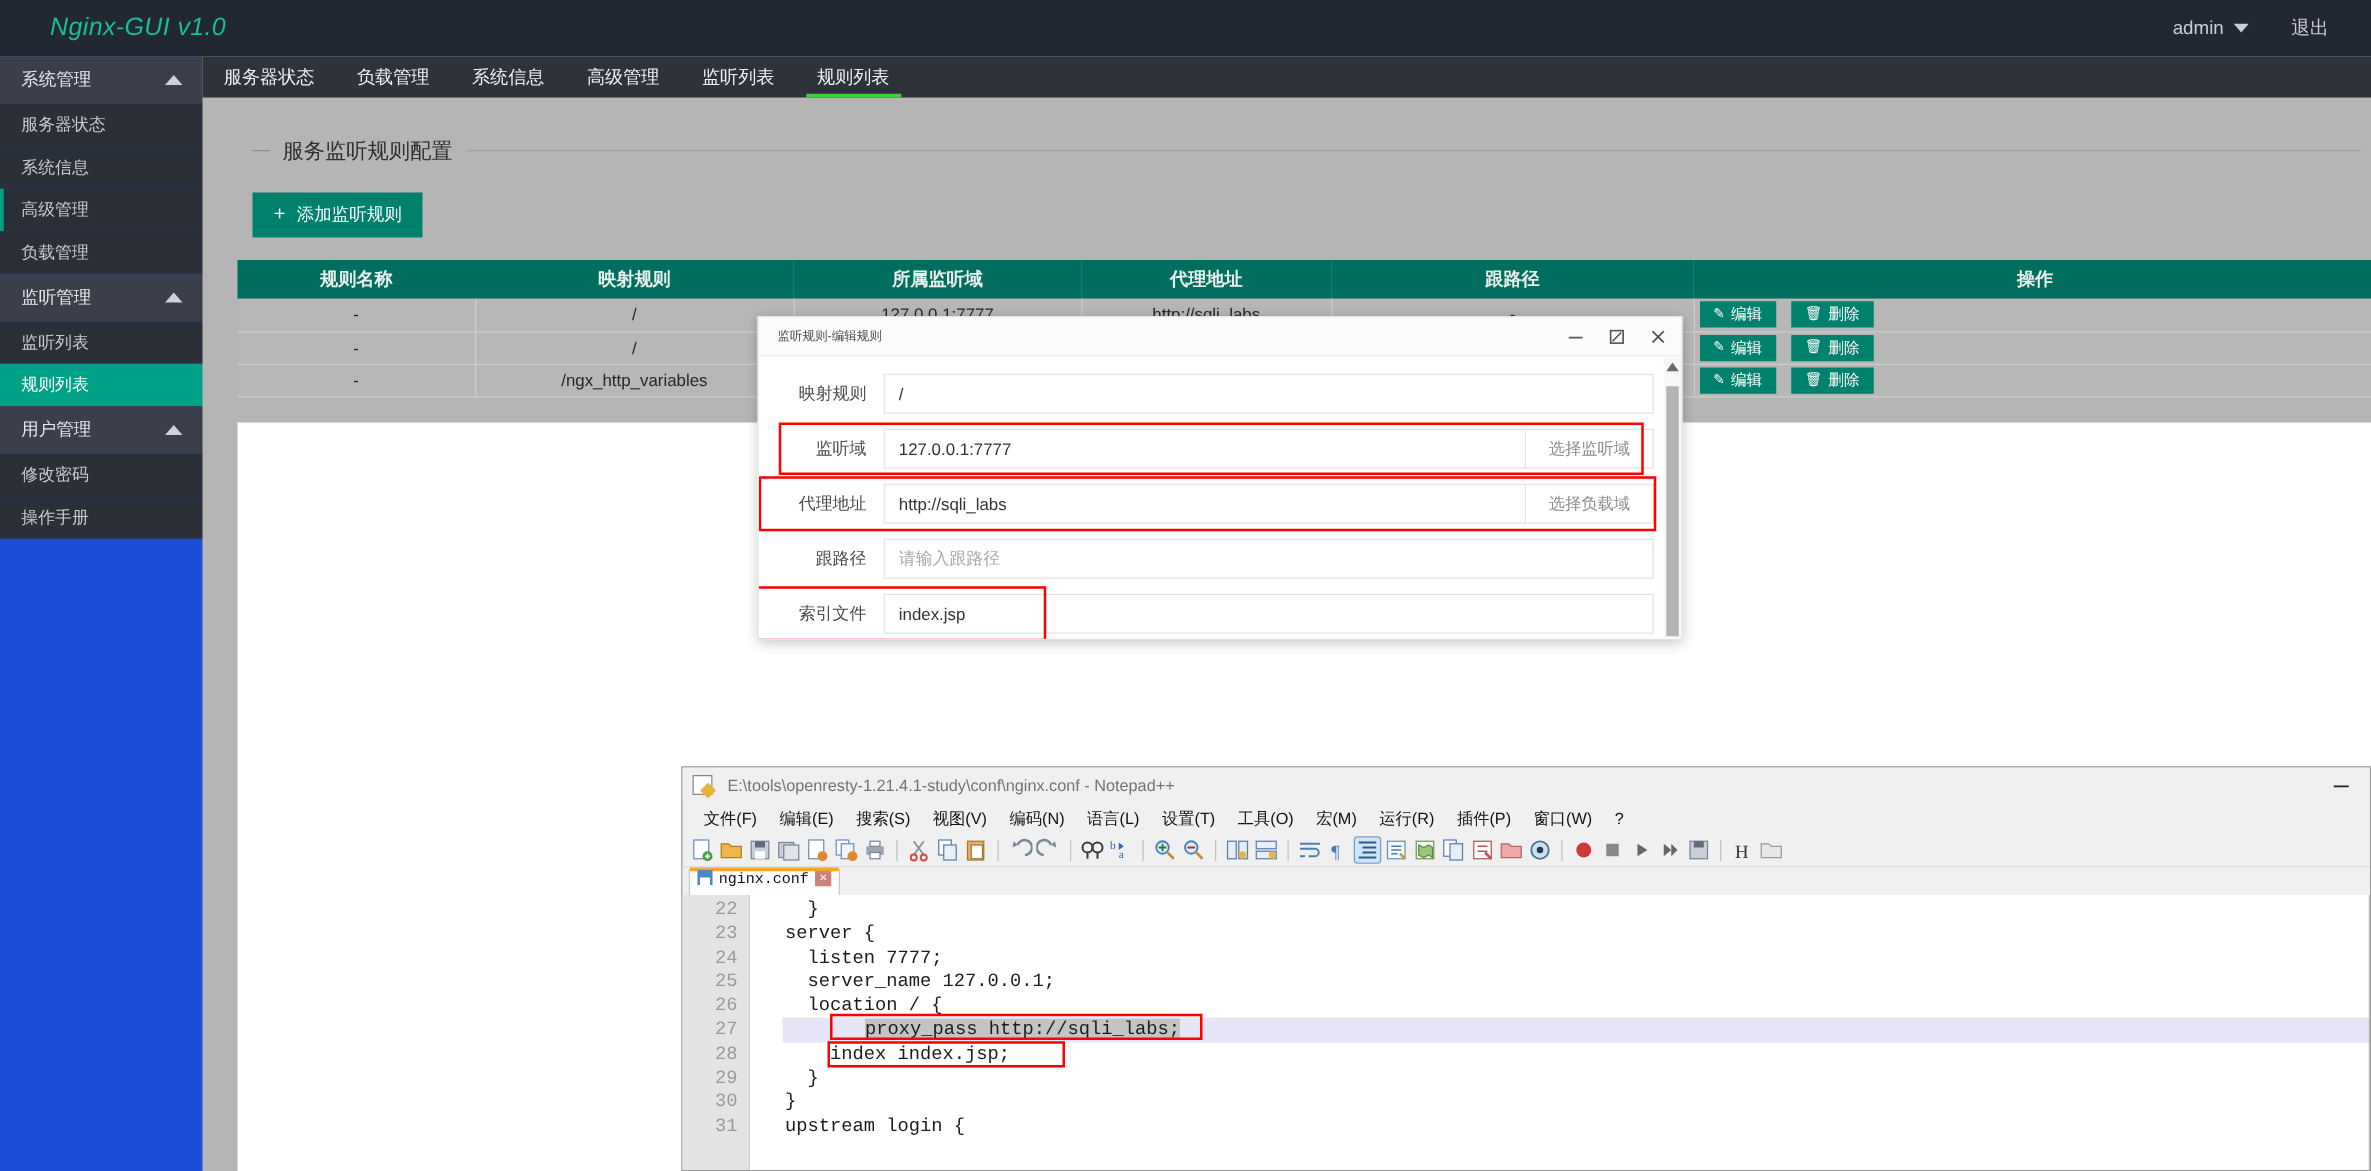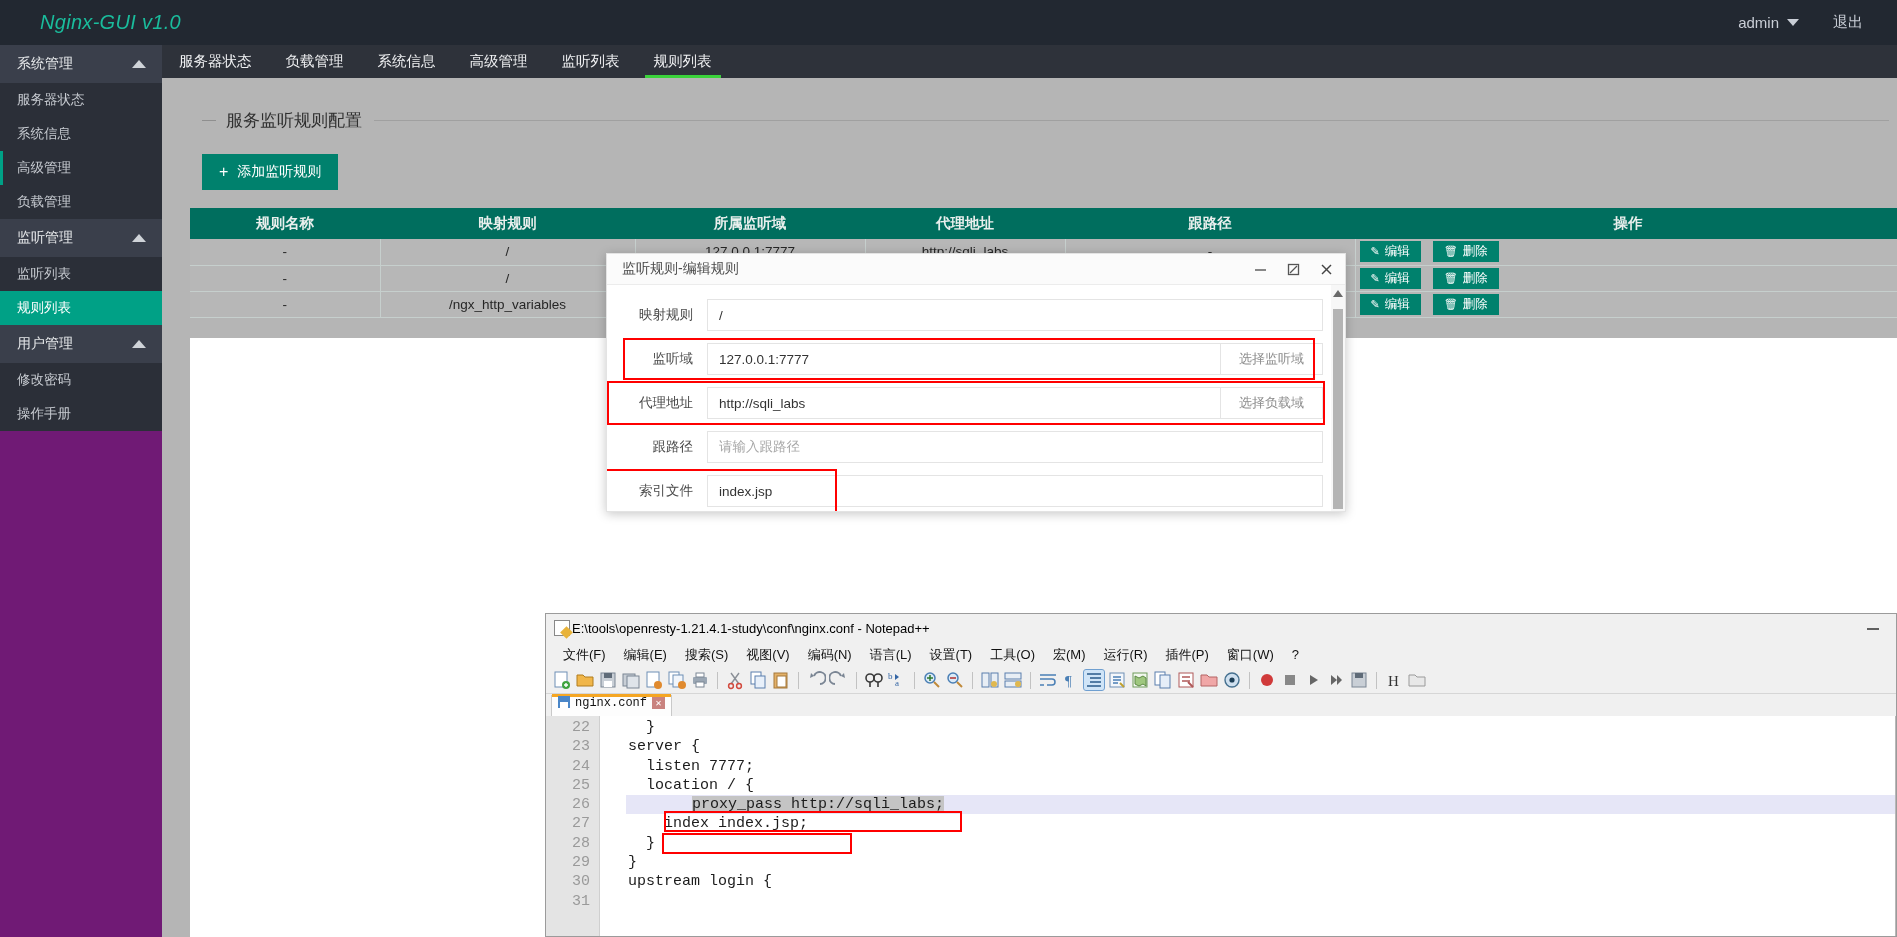--- a/index.html
+++ b/index.html
@@ -26,21 +26,21 @@
   .topbar-right .user { display: flex; align-items: center; gap: 8px; cursor: pointer; }
   .caret-down {
     width: 0; height: 0; border-left: 6px solid transparent;
     border-right: 6px solid transparent; border-top: 7px solid #c9ced6;
   }
   .logout { cursor: pointer; }
 
   
   .sidebar {
     position: absolute; left: 0; top: 45px; width: 164px; height: 892px;
-    background: #701a75;
+    background: #1d4ed8;
   }
   .menu-group {
     height: 38px; display: flex; align-items: center; justify-content: space-between;
     padding: 0 18px 0 17px; background: #3a3f4b; color: #e6e8ea; font-size: 14px;
     cursor: pointer;
   }
   .caret-up {
     width: 0; height: 0; border-left: 7px solid transparent;
     border-right: 7px solid transparent; border-bottom: 8px solid #cfd3d8;
   }
@@ -120,21 +120,21 @@
   
   .modal {
     position: absolute; left: 606px; top: 253px; width: 740px; height: 259px;
     background: #ffffff; box-shadow: 0 2px 10px rgba(0,0,0,.22);
     border: 1px solid #e3e3e3; overflow: hidden;
   }
   .modal-header {
     height: 31px; border-bottom: 1px solid #ececec; display: flex;
     align-items: center; padding: 0 10px 0 15px; background: #fbfbfb;
   }
-  .modal-title { font-size: 14px; color: #4b4b4b; }
+  .modal-title { font-size: 10px; color: #4b4b4b; }
   .modal-ctrls { margin-left: auto; display: flex; align-items: center; gap: 16px; }
   .mc { width: 17px; height: 17px; display: flex; align-items: center;
         justify-content: center; cursor: pointer; color: #5a5a5a; }
   .mc svg { display: block; }
   .modal-body { position: relative; height: 228px; padding-top: 14px; overflow: hidden; }
   .form-row {
     display: flex; align-items: center; margin: 0 22px 12px 22px; position: relative;
   }
   .form-label {
     width: 78px; text-align: right; font-size: 13.5px; color: #4a4a4a;
@@ -168,21 +168,21 @@
     background: #b4b4b4;
   }
 
   
   .npp {
     position: absolute; left: 545px; top: 613px; width: 1352px; height: 324px;
     background: #f0f0f0; border: 1px solid #9b9b9b; overflow: hidden;
   }
   .npp-title {
     height: 28px; display: flex; align-items: center; padding-left: 8px;
-    background: #f0f0f0; font-size: 13px; color: #000000; gap: 2px;
+    background: #f0f0f0; font-size: 13px; color: #737373; gap: 12px;
   }
   .npp-doc-icon {
     width: 16px; height: 16px; background: #fff; border: 1px solid #888;
     position: relative; flex: none;
   }
   .npp-doc-icon::after {
     content: ""; position: absolute; right: -2px; bottom: -2px; width: 9px;
     height: 9px; background: #e8b33a; transform: rotate(45deg);
   }
   .npp-win-ctrls {
@@ -731,20 +731,21 @@
         <div>27</div>
         <div>28</div>
         <div>29</div>
         <div>30</div>
         <div>31</div>
       </div>
       <div class="codearea">
         <div class="codeline">    }</div>
         <div class="codeline">  server {</div>
         <div class="codeline">    listen 7777;</div>
+        <div class="codeline">    server_name 127.0.0.1;</div>
         <div class="codeline">    location / {</div>
         <div class="codeline cur"><span class="sel" style="margin-left:56px;">proxy_pass http://sqli_labs;</span></div>
         <div class="codeline">      index index.jsp;</div>
         <div class="codeline">    }</div>
         <div class="codeline">  }</div>
         <div class="codeline">  upstream login {</div>
 
         <div class="code-hl" style="left:64px; top:95px; width:298px; height:21px;"></div>
         <div class="code-hl" style="left:62px; top:117px; width:190px; height:21px;"></div>
       </div>

